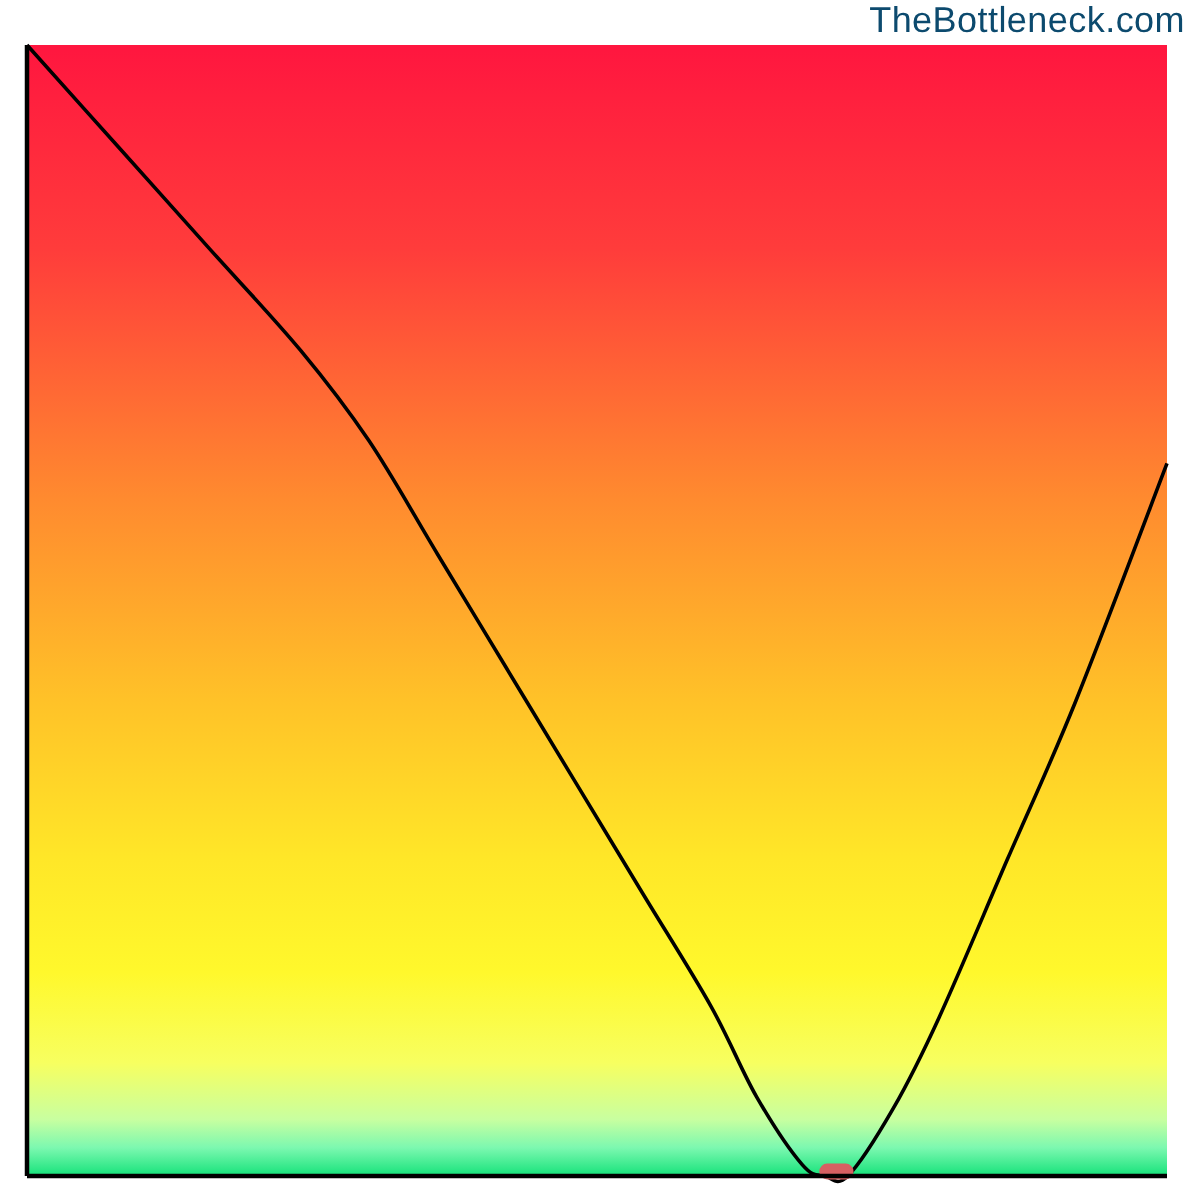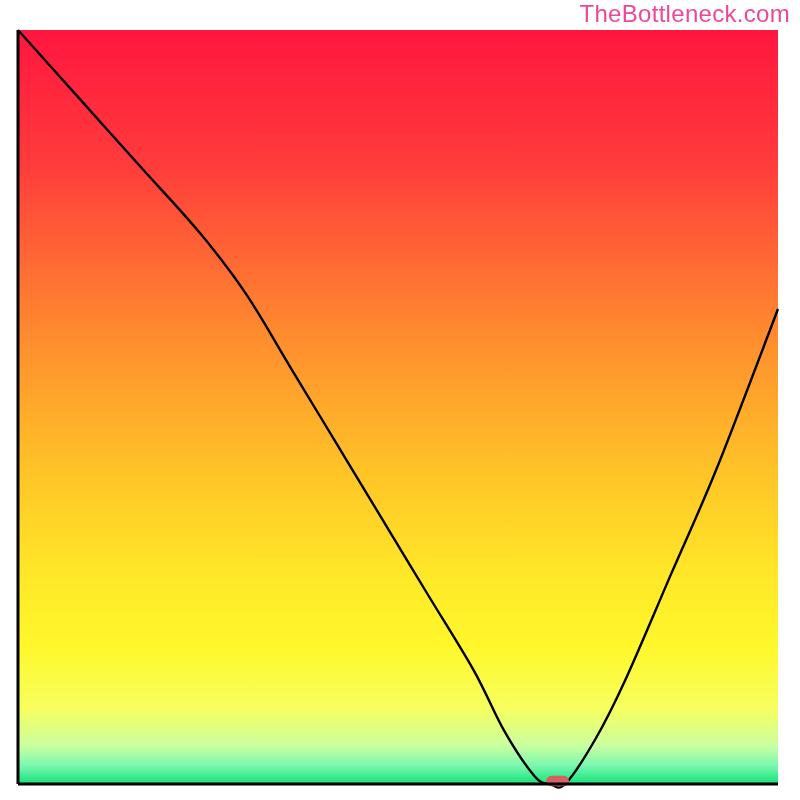--- a/index.html
+++ b/index.html
@@ -14,21 +14,21 @@
     position: relative;
     width: 800px;
     height: 800px;
   }
   .watermark {
     position: absolute;
     top: 0;
     right: 10px;
     font-size: 24px;
     font-weight: 500;
-    color: #ec4899;
+    color: #0c4a6e;
     letter-spacing: 0.3px;
   }
   svg.plot {
     position: absolute;
     top: 0;
     left: 0;
   }
 </style>
 </head>
 <body>

